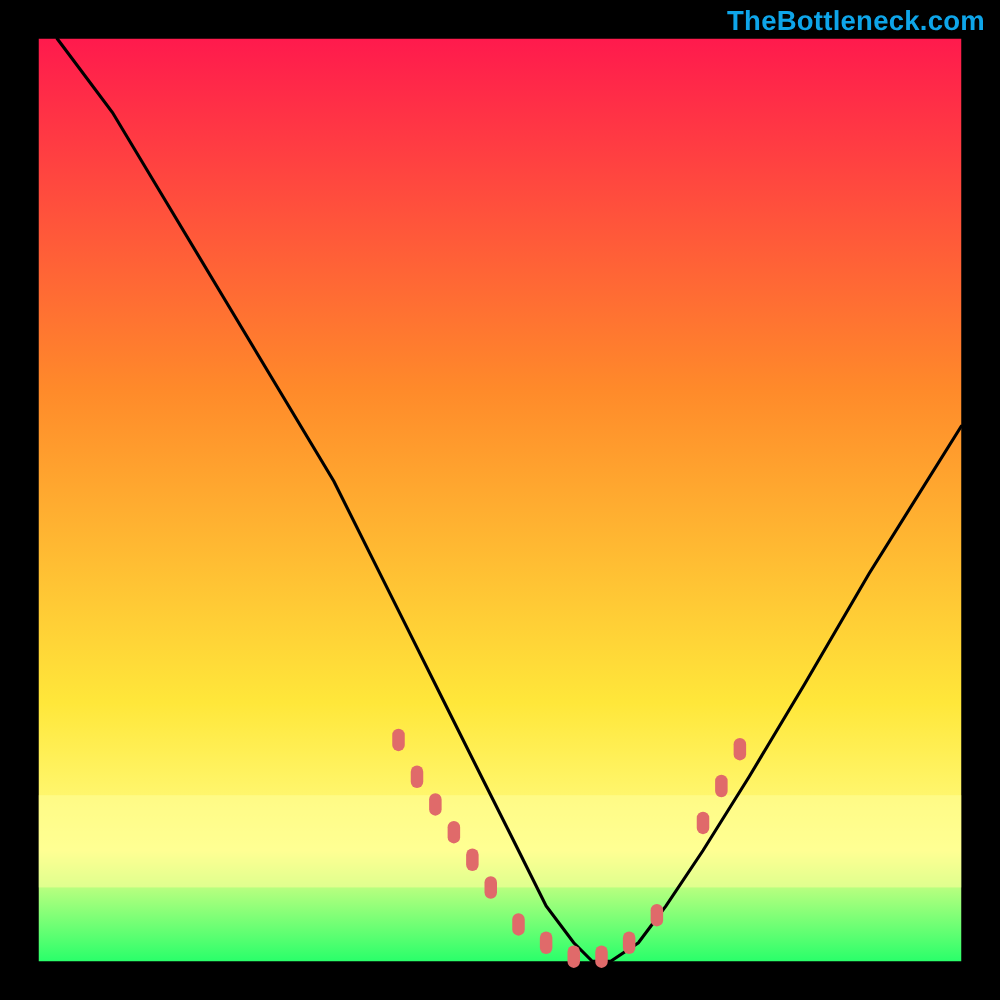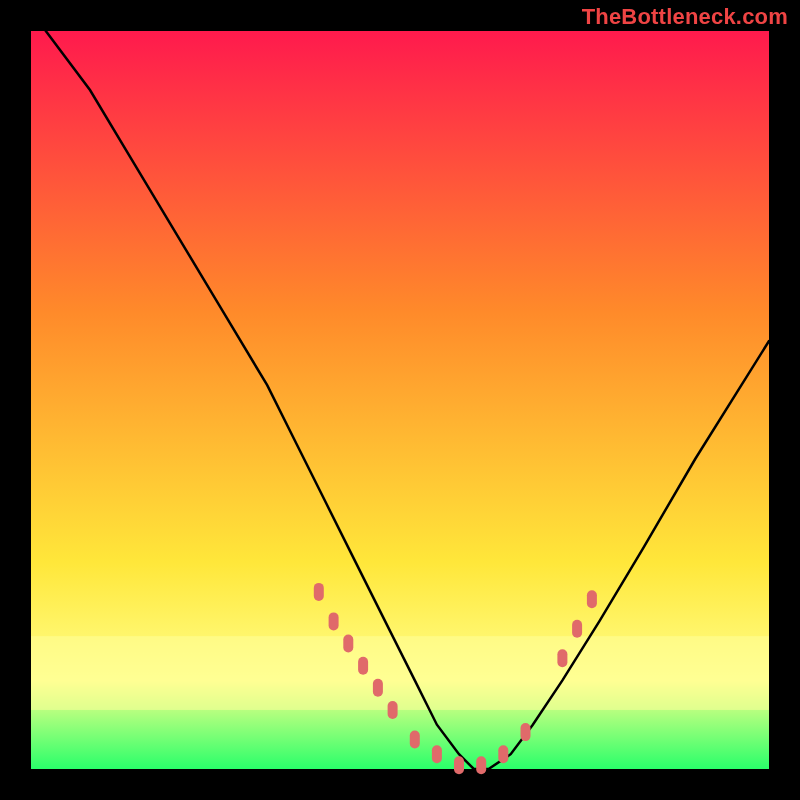--- a/index.html
+++ b/index.html
@@ -16,21 +16,21 @@
     left: 0;
     top: 0;
     width: 800px;
     height: 800px;
     box-sizing: border-box;
   }
   .watermark {
     position: absolute;
     top: 4px;
     right: 12px;
-    color: #ef4444;
+    color: #0ea5e9;
     font-size: 22px;
     font-weight: 600;
     font-family: Arial, Helvetica, sans-serif;
     letter-spacing: 0.2px;
     user-select: none;
   }
   svg {
     display: block;
   }
 </style>

